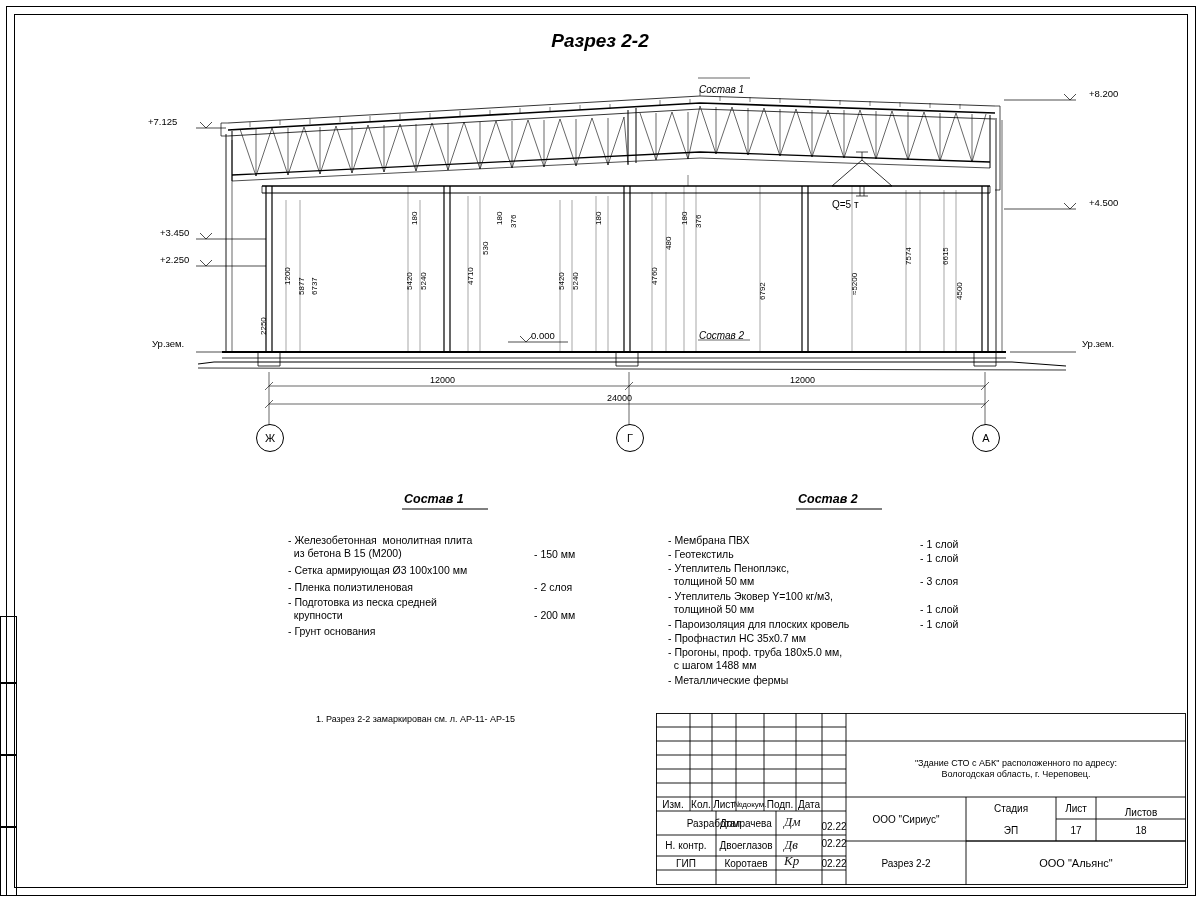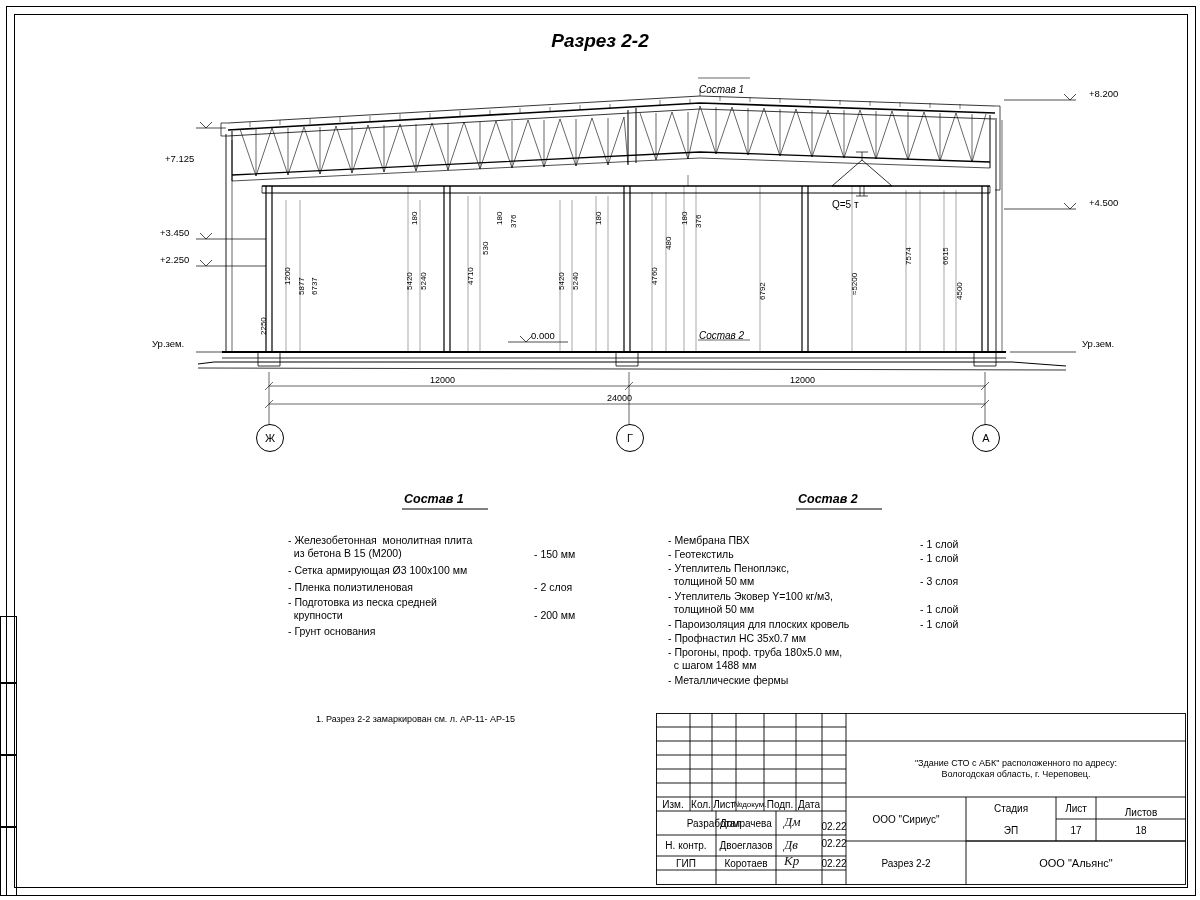--- a/index.html
+++ b/index.html
@@ -141,21 +141,21 @@
         <path d="M265,408 L273,400 M981,408 L989,400"></path>
         <path d="M269,392 L269,412 M985,392 L985,412"></path>
       </g>
 
       <g stroke-width="0.6">
         <path d="M269,412 L269,425 M629,392 L629,425 M985,412 L985,425"></path>
       </g>
     </g>
   </svg>
 
-  <div class="lvl" style="left:165px;top:116px;margin-top:37px;">+7.125</div>
+  <div class="lvl" style="left:148px;top:116px;">+7.125</div>
   <div class="lvl" style="left:160px;top:227px;">+3.450</div>
   <div class="lvl" style="left:160px;top:254px;">+2.250</div>
   <div class="lvl" style="left:152px;top:338px;">Ур.зем.</div>
 
   <div class="lvl" style="left:1089px;top:88px;">+8.200</div>
   <div class="lvl" style="left:1089px;top:197px;">+4.500</div>
   <div class="lvl" style="left:1082px;top:338px;">Ур.зем.</div>
 
   <div class="lvl" style="left:531px;top:330px;">0.000</div>
 

